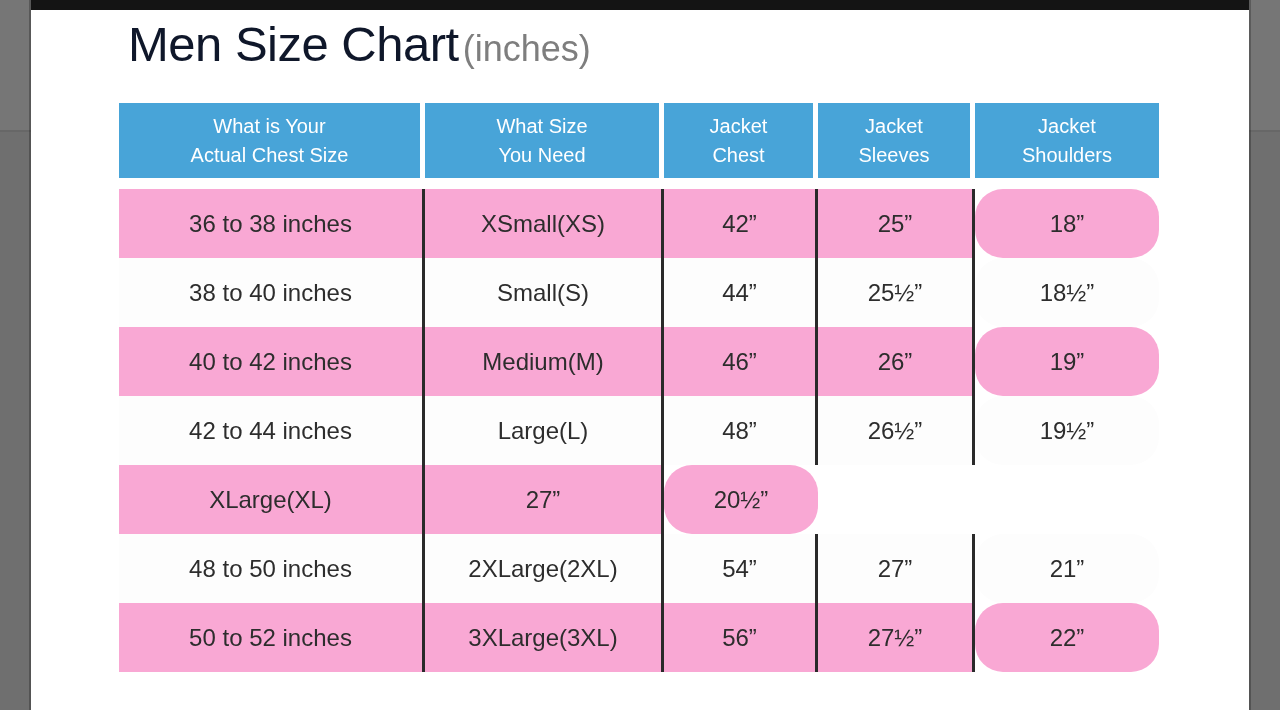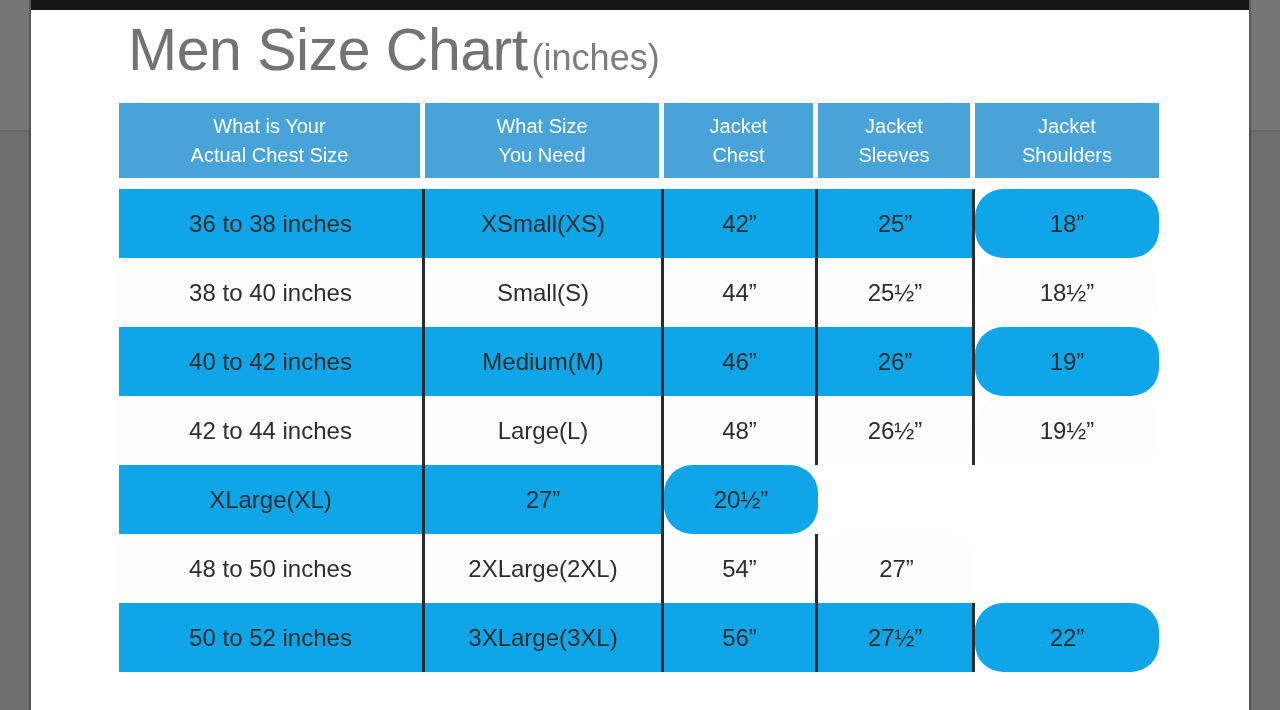--- a/index.html
+++ b/index.html
@@ -32,21 +32,21 @@
   .top-bar {
     position: absolute; left: 31px; right: 31px; top: 0; height: 10px;
     background: #141414;
   }
   
   .title-wrap {
     position: absolute; left: 128px; top: 16px;
     white-space: nowrap;
   }
   .title-main {
-    font-size: 59px; font-weight: 400; color: #737373;
+    font-size: 49px; font-weight: 400; color: #0f172a;
     letter-spacing: -0.5px;
   }
   .title-sub {
     font-size: 36px; font-weight: 400; color: #7e7e7e;
     margin-left: 4px;
   }
   
   .size-table {
     position: absolute; left: 119px; top: 103px; width: 1040px;
   }
@@ -60,21 +60,21 @@
     color: #ffffff;
     display: flex; flex-direction: column;
     align-items: center; justify-content: center;
     font-size: 20px; line-height: 1.45;
     border-right: 5px solid #ffffff;
     box-sizing: border-box;
     text-align: center;
   }
   .th:last-child { border-right: none; }
   .trow { height: 69px; }
-  .trow.alt .td { background: #0ea5e9; text-align: center; }
+  .trow.alt .td { background: #f9a8d4; text-align: center; }
   .trow.plain .td { background: #fdfdfd; }
   .td {
     display: flex; align-items: center; justify-content: center;
     font-size: 24px; color: #2d2d2d;
     border-right: 3px solid #2a2a2a;
     box-sizing: border-box;
     text-align: center;
   }
   .td:last-child { border-right: none; border-radius: 28px; }
 </style>
@@ -154,20 +154,21 @@
     <div class="td">XLarge(XL)</div>
     <div class="td">27”</div>
     <div class="td">20½”</div>
   </div>
 
   <div class="grid-row trow plain">
     <div class="td">48 to 50 inches</div>
     <div class="td">2XLarge(2XL)</div>
     <div class="td">54”</div>
     <div class="td">27”</div>
+    <div class="td">21”</div>
   </div>
 
   <div class="grid-row trow alt">
     <div class="td">50 to 52 inches</div>
     <div class="td">3XLarge(3XL)</div>
     <div class="td">56”</div>
     <div class="td">27½”</div>
     <div class="td">22”</div>
   </div>
 

